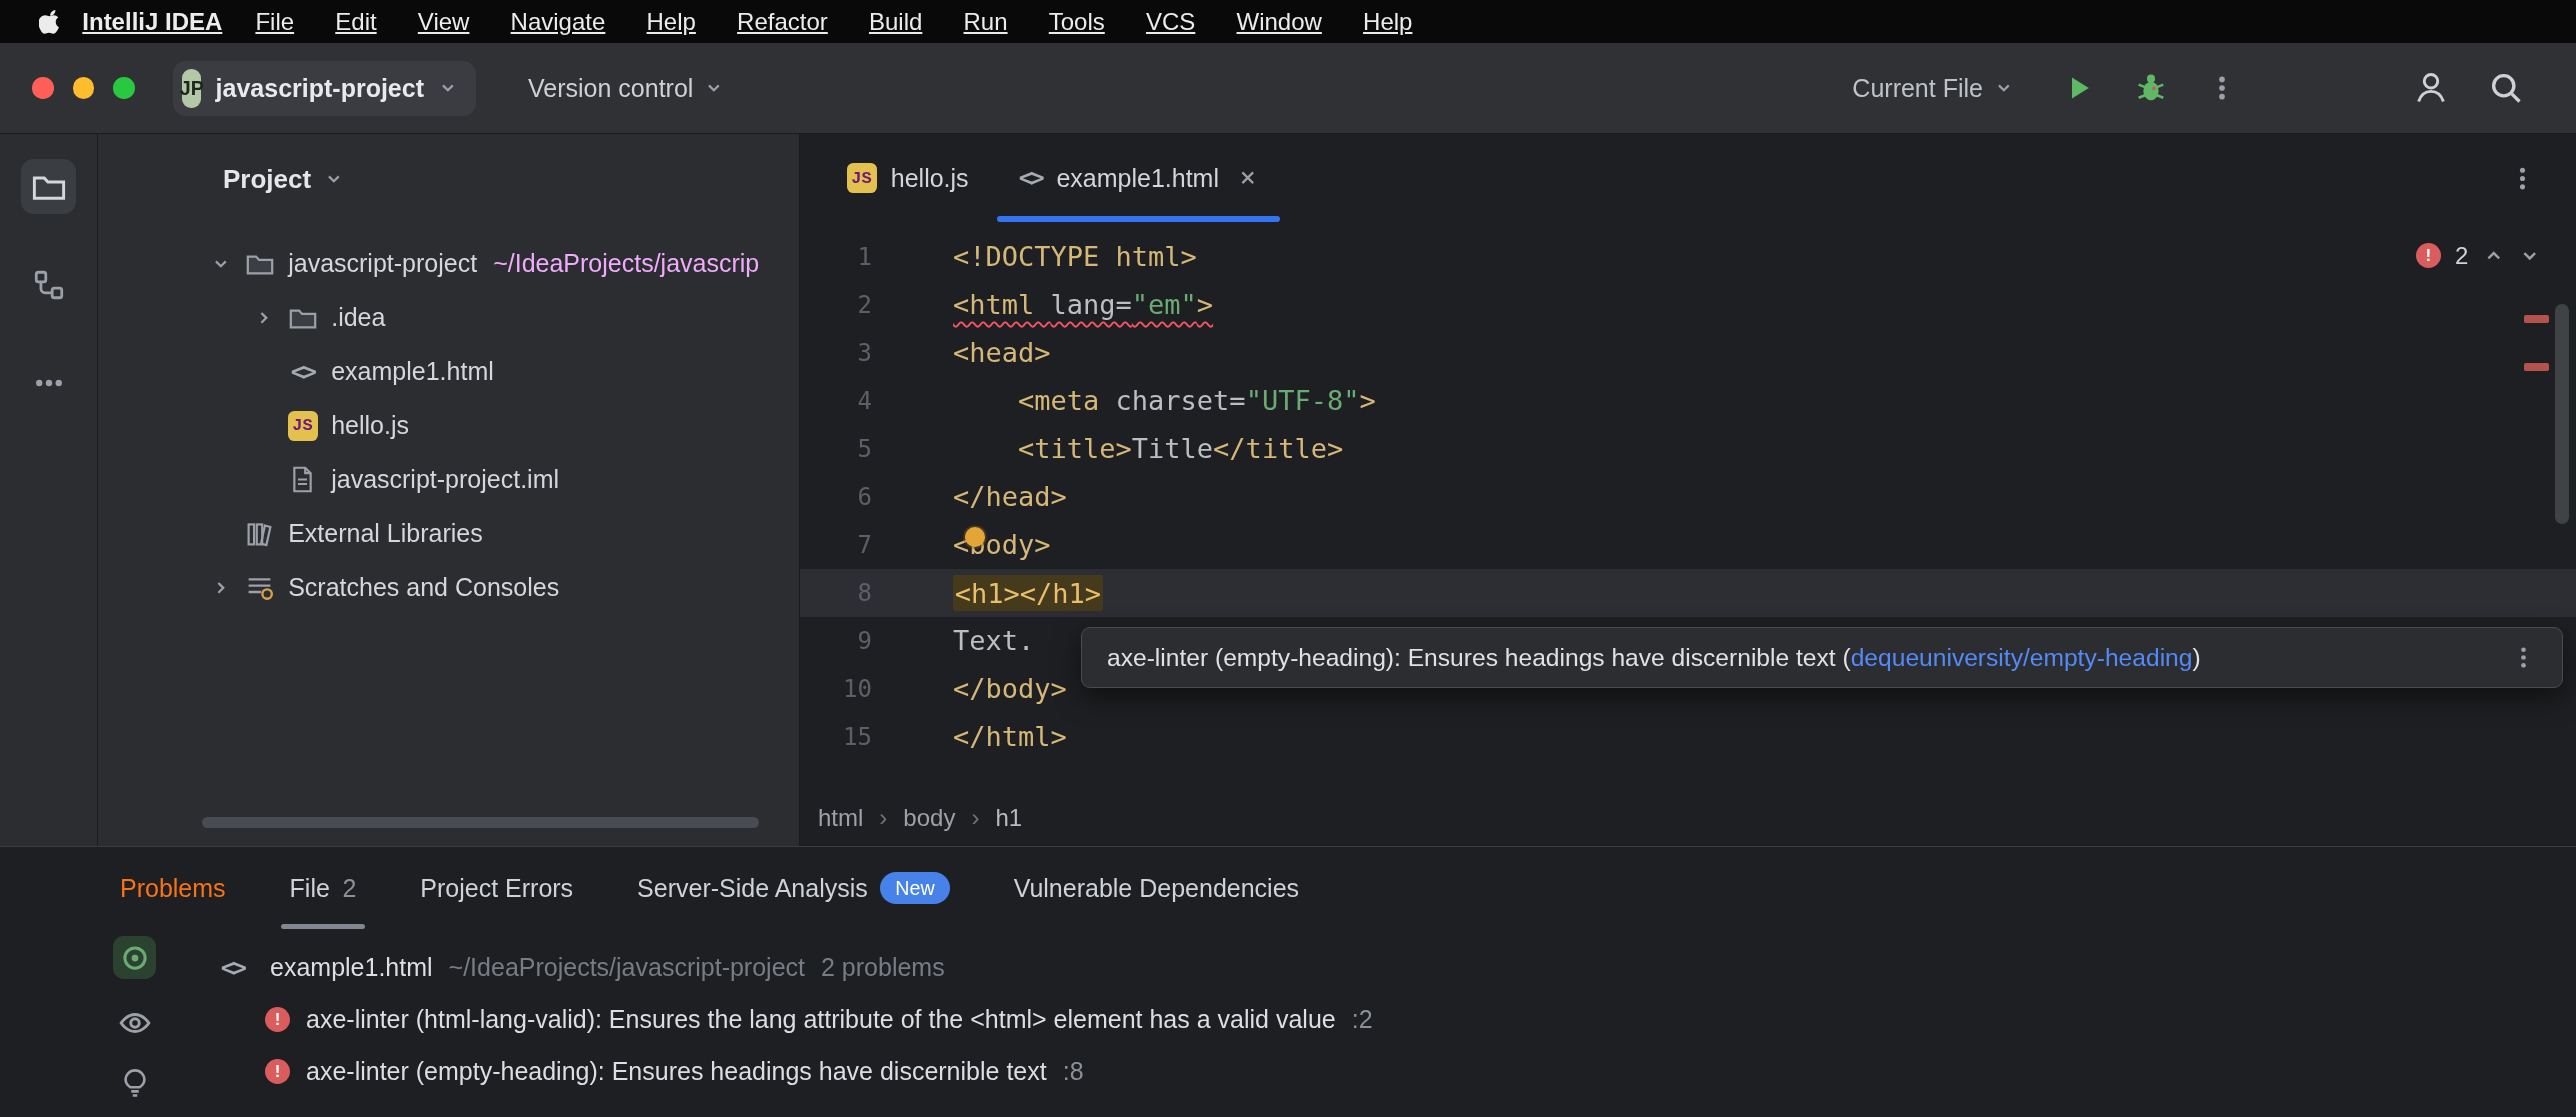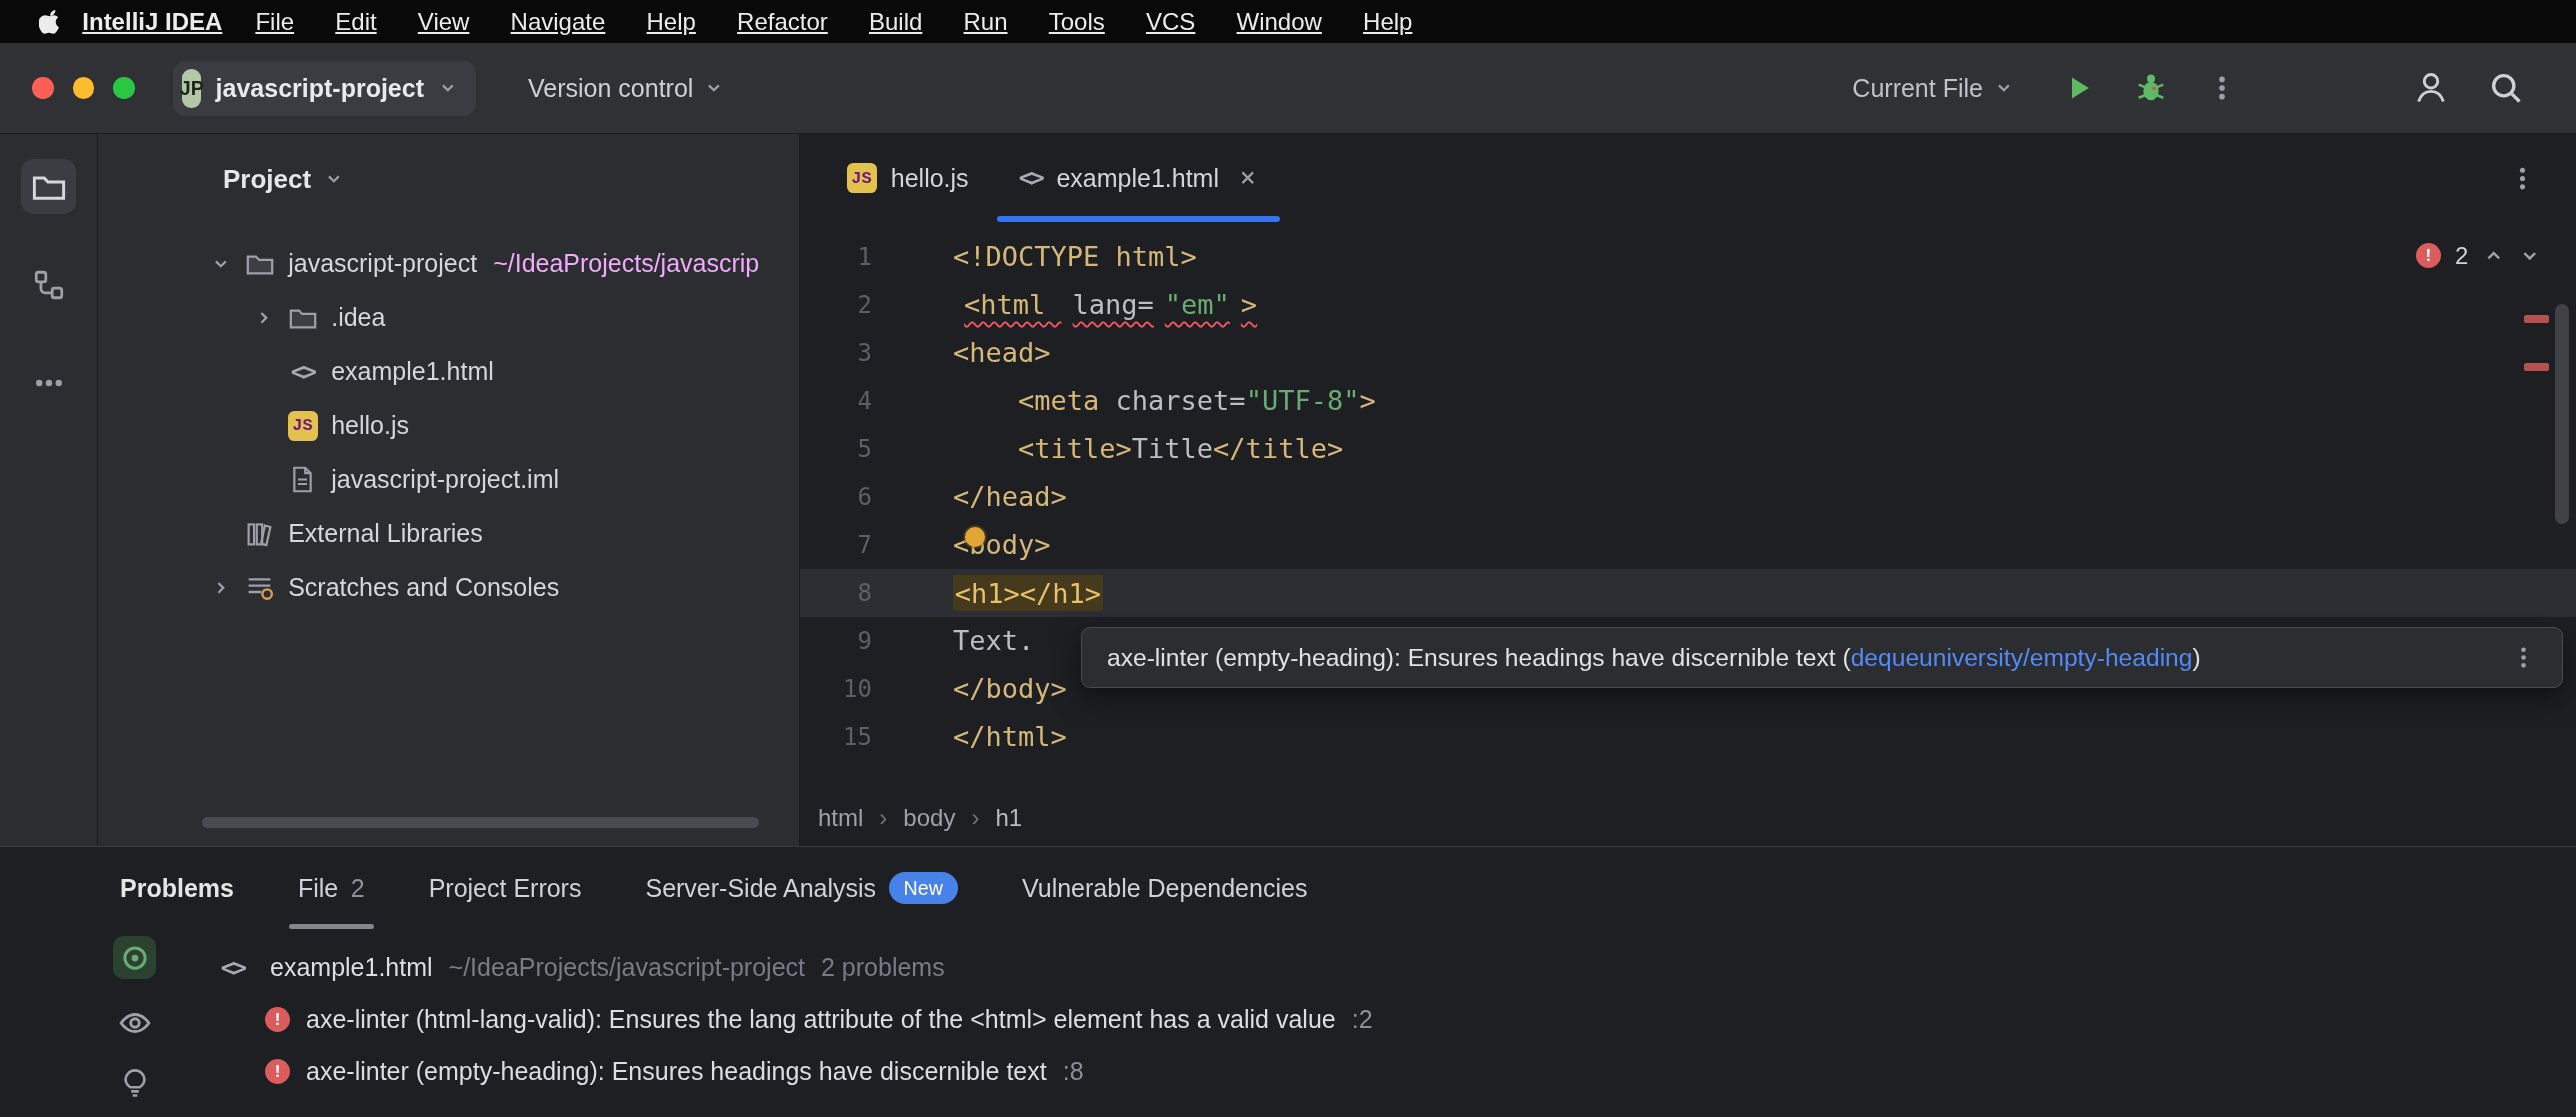--- a/index.html
+++ b/index.html
@@ -70,21 +70,21 @@
   .tab-kebab { margin-left:auto; padding-right:39px; color:#9da0a8; }
 
   .codearea { flex:1; position:relative; overflow:hidden; padding-top:10.7px;
               font-family:"DejaVu Sans Mono", monospace; }
   .line { height:48px; display:flex; align-items:center; position:relative; }
   .line.active { background:#2c2e34; }
   .ln { flex:0 0 72px; text-align:right; font-size:24px; color:#5c6066; }
   .codetext { padding-left:81px; font-size:27px; white-space:pre; }
   .c-tag { color:#d5b778; } .c-attr { color:#bcbec4; } .c-value { color:#6aab73; } .c-text { color:#bcbec4; }
   .sq { text-decoration:underline; text-decoration-style:wavy; text-decoration-color:#f75464;
-        text-decoration-thickness:2.2px; text-underline-offset:7.2px;margin-left:11px; }
+        text-decoration-thickness:2.2px; text-underline-offset:7.2px; }
   .hl { background:#463a1d; color:#e8bf6a; border-radius:2.7px; padding:2.7px 1.8px; }
   .linemark { position:absolute; left:165px; top:6.3px; width:19.7px; height:19.7px;
               border-radius:50%; background:#e3a536; box-shadow:0 0 0 1.8px #7a5c1e66; }
 
   .inspections { position:absolute; top:19.7px; right:36px; display:flex; align-items:center;
                  gap:14.3px; font-size:24px; color:#cfd2d8; z-index:10;
                  font-family:"Liberation Sans", sans-serif; }
   .erricon { width:25px; height:25px; border-radius:50%; background:#db5c5c; color:#fff;
              font-weight:700; font-size:17px; display:inline-flex; align-items:center;
              justify-content:center; font-family:"Liberation Sans", sans-serif; flex:0 0 auto; }
@@ -104,21 +104,21 @@
                   display:flex; align-items:center; padding:0 25px; font-size:24.6px;
                   color:#dfe1e5; white-space:nowrap; z-index:40;
                   box-shadow:0 9px 27px rgba(0,0,0,.5); }
   .lint-link { color:#548af7; }
   .tt-kebab { margin-left:auto; color:#9da0a8; }
 
   
   .problems { height:271px; background:#1e1f22; border-top:0.9px solid #3a3c40; }
   .ptabs { height:82px; display:flex; align-items:center; gap:64px; padding-left:120px;
            font-size:25px; color:#cfd2d8; }
-  .ptitle { font-weight:700; color:#e5e5e5; }
+  .ptitle { font-weight:400; color:#f97316; }
   .ptab { display:flex; align-items:center; gap:12.5px; height:82px; position:relative; }
   .ptab .count { color:#8c9098; }
   .ptab.active::after { content:''; position:absolute; left:-9px; right:-9px; bottom:0;
                         height:5.4px; border-radius:2.7px; background:#82868e; }
   .badge-new { background:#4682e8; color:#fff; font-size:19.7px; padding:4.5px 15px;
                border-radius:19.7px; }
   .pbody { position:relative; height:188px; padding-top:12.5px; }
   .pli { position:absolute; left:113px; width:43px; height:43px; display:flex;
          align-items:center; justify-content:center; }
   .pli.analyze { top:7.2px; background:#2c4230; border-radius:10.7px; }

